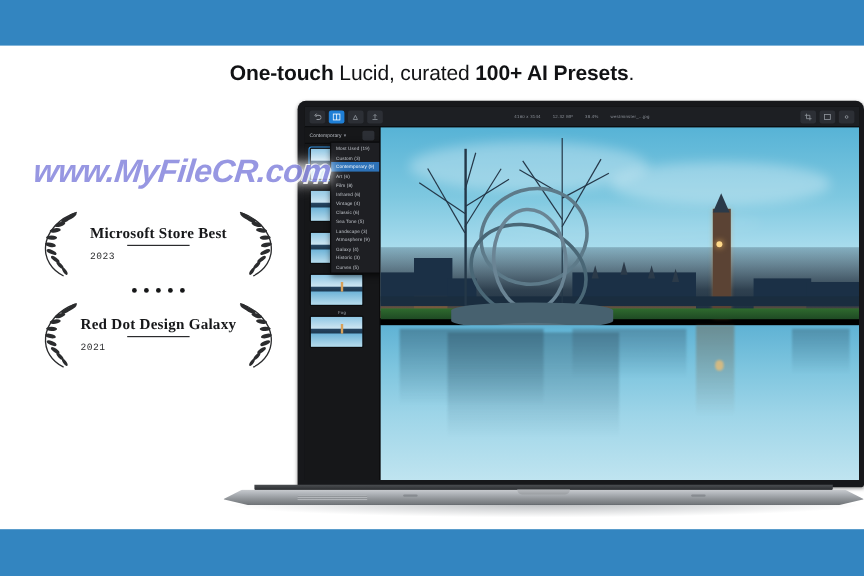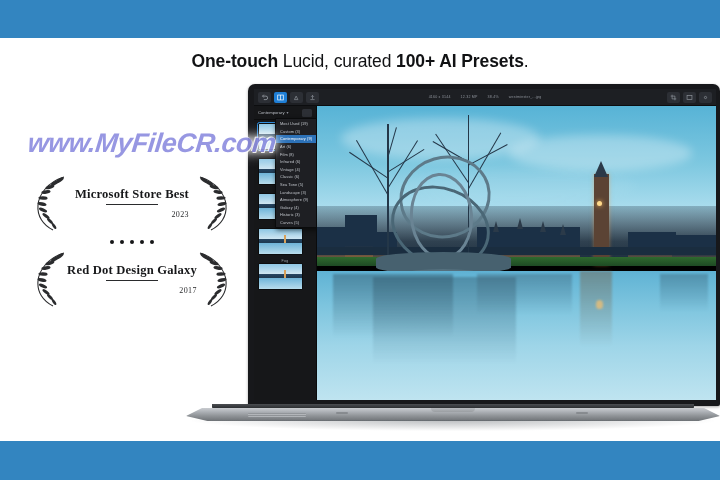--- a/index.html
+++ b/index.html
@@ -40,31 +40,31 @@
     height:62px;
     display:flex; align-items:center; justify-content:center;
   }
   .award .laurel {
     position:absolute; top:50%; transform:translateY(-50%);
     width:34px; height:58px;
   }
   .award .laurel.left  { left:12px; }
   .award .laurel.right { right:12px; }
   .award-text {
-    text-align:right;
+    text-align:left;
     font-family:"Liberation Serif", serif;
     color:#17181a;
   }
   .award-title {
     font-size:12.6px; font-weight:bold;
     letter-spacing:0.2px; white-space:nowrap;
   }
   .award-year {
     font-size:8px;
-    font-family:Liberation Serif, serif;
+    font-family:Liberation Mono, monospace;
     margin-top:3px; padding-top:2px;
     color:#2a2b2d;
     letter-spacing:0.4px;
   }
   .award-rule {
     width:52px; height:1px; background:#2a2b2d;
     margin:2px auto 1px auto;
   }
   .dots {
     display:flex; justify-content:center; gap:6px;
@@ -380,21 +380,21 @@
         <ellipse cx="8" cy="30" rx="4.6" ry="1.8" transform="rotate(12 8 30)"></ellipse>
         <ellipse cx="9" cy="36" rx="4.4" ry="1.7" transform="rotate(24 9 36)"></ellipse>
         <ellipse cx="12" cy="42" rx="4.2" ry="1.6" transform="rotate(36 12 42)"></ellipse>
         <ellipse cx="16" cy="47" rx="3.9" ry="1.5" transform="rotate(46 16 47)"></ellipse>
         <ellipse cx="20" cy="52" rx="3.5" ry="1.4" transform="rotate(56 20 52)"></ellipse>
       </g>
     </svg>
     <div class="award-text">
       <div class="award-title">Red Dot Design Galaxy</div>
       <div class="award-rule"></div>
-      <div class="award-year">2017</div>
+      <div class="award-year">2021</div>
     </div>
     <svg class="laurel right" viewBox="0 0 34 58">
       <g transform="translate(34,0) scale(-1,1)">
         <path d="M30 3 C14 8 5 20 4 31 C3 42 9 51 19 56" fill="none" stroke="#2b2c2e" stroke-width="1.1"></path>
         <g fill="#2b2c2e">
           <ellipse cx="26" cy="6" rx="4.4" ry="1.7" transform="rotate(-35 26 6)"></ellipse>
           <ellipse cx="21" cy="9" rx="4.4" ry="1.7" transform="rotate(-28 21 9)"></ellipse>
           <ellipse cx="16" cy="13" rx="4.6" ry="1.8" transform="rotate(-18 16 13)"></ellipse>
           <ellipse cx="12" cy="18" rx="4.6" ry="1.8" transform="rotate(-8 12 18)"></ellipse>
           <ellipse cx="9" cy="24" rx="4.6" ry="1.8" transform="rotate(2 9 24)"></ellipse>

